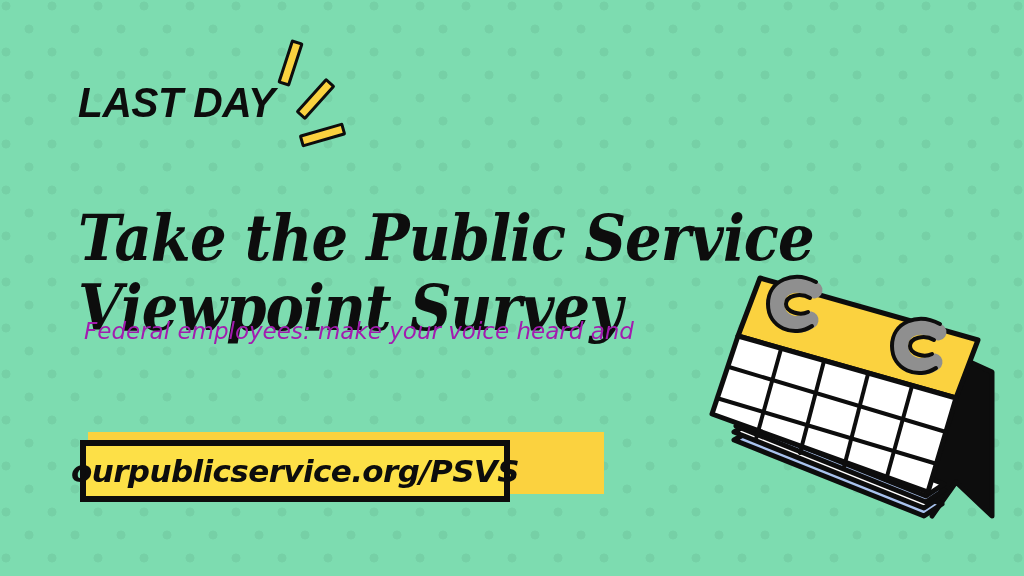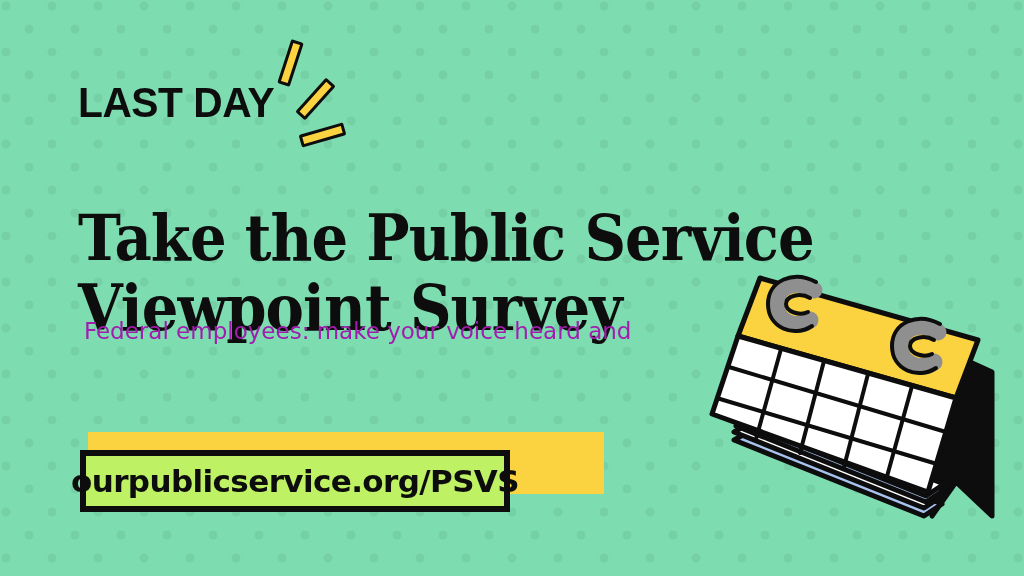--- a/index.html
+++ b/index.html
@@ -12,20 +12,21 @@
     overflow: hidden;
     font-family: "Liberation Sans", sans-serif;
   }
 
   #poster {
     position: relative;
     width: 1024px;
     height: 576px;
     background-color: #7ddcb0;
     overflow: hidden;
+    font-style: italic;
   }
 
   
   #dot-pattern {
     position: absolute;
     inset: 0;
     background-image:
       radial-gradient(circle at 6px 6px, rgba(0,0,0,0.055) 4.2px, rgba(0,0,0,0) 4.8px),
       radial-gradient(circle at 6px 6px, rgba(0,0,0,0.055) 4.2px, rgba(0,0,0,0) 4.8px);
     background-size: 46px 46px, 46px 46px;
@@ -113,27 +114,26 @@
     width: 516px;
     height: 62px;
     background: #fbd23f;
   }
   #url-button-box {
     position: absolute;
     left: 0;
     top: 0;
     width: 430px;
     height: 62px;
-    background: #bef264;
+    background: #fde047;
     border: 6px solid #0d0d0d;
     box-sizing: border-box;
     display: flex;
     align-items: center;
     justify-content: center;
-    margin-top: 10px;
   }
   #url-button-label {
     font-family: "DejaVu Sans", "Liberation Sans", sans-serif;
     font-weight: bold;
     font-size: 31px;
     letter-spacing: -0.6px;
     color: #0d0d0d;
     white-space: nowrap;
   }
 

